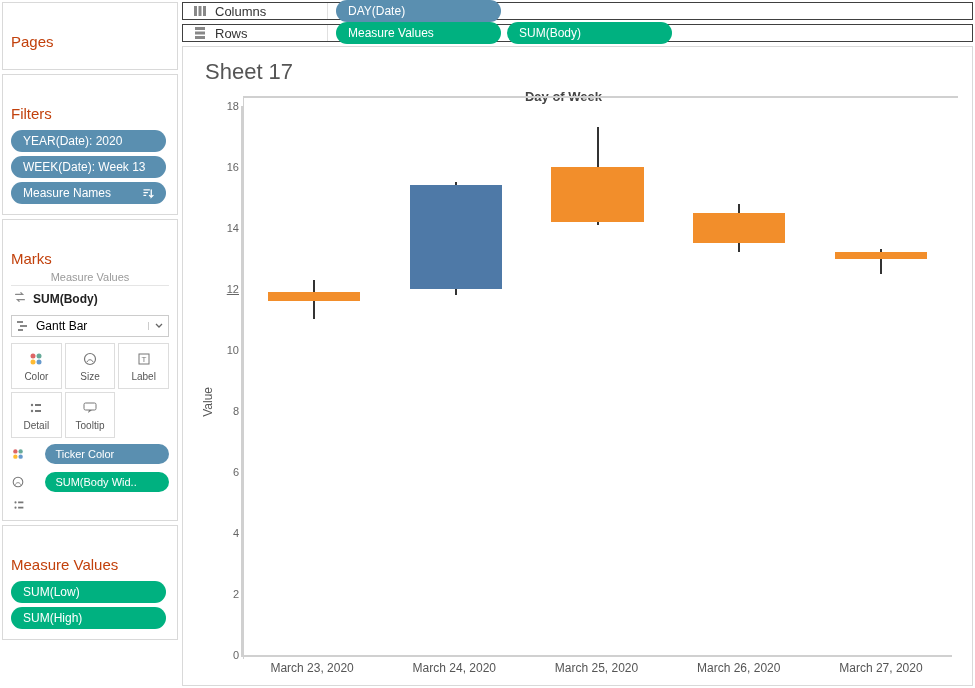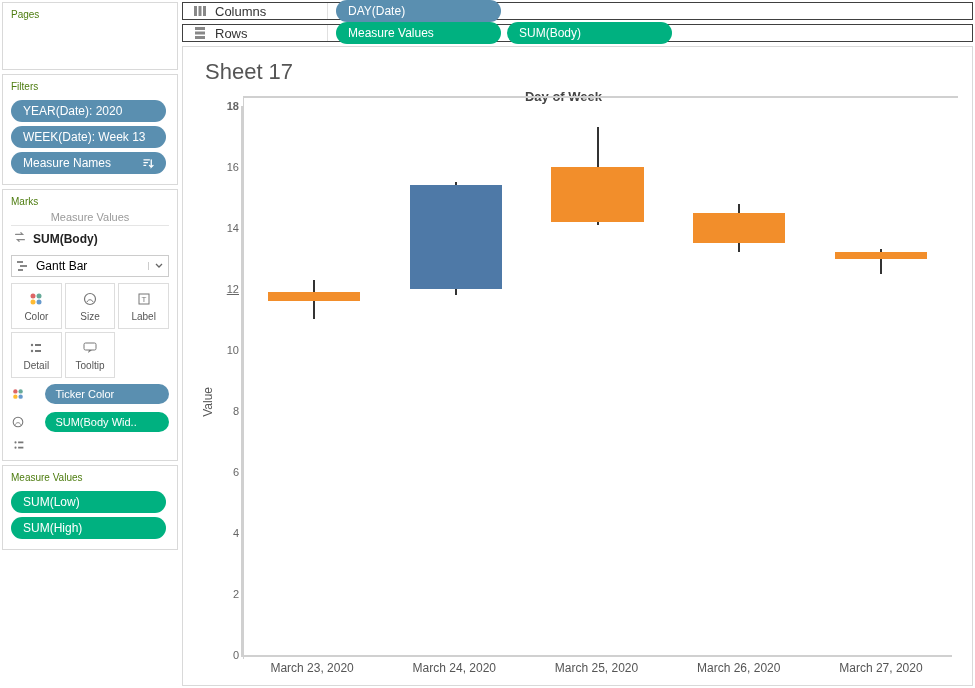--- a/index.html
+++ b/index.html
@@ -1,19 +1,19 @@
 <!DOCTYPE html>
 <html><head>
 <meta charset="utf-8">
 <style>
   * { box-sizing: border-box; margin: 0; padding: 0; font-family: Arial, Helvetica, sans-serif; }
   body { background: #fff; width: 975px; height: 688px; overflow: hidden; display: flex; }
   .sidebar { width: 180px; display: flex; flex-direction: column; gap: 4px; padding: 2px; }
   .panel { border: 1px solid #d9d9d9; background: #fff; padding: 6px 8px 8px 8px; }
-  .panel-title { font-size: 10px; color: #4d7c0f; margin-bottom: 6px; font-weight: 400; }
+  .panel-title { font-size: 15px; color: #c2410c; margin-bottom: 6px; font-weight: 400; margin-top: 24px; }
   .pill { display: inline-flex; align-items: center; height: 22px; padding: 0 12px; border-radius: 11px; font-size: 12px; color: #fff; margin: 2px 0; white-space: nowrap; overflow: hidden; cursor: pointer; }
   .pill.blue { background: #5a8fb0; }
   .pill.green { background: #00b180; }
   .pill .sort-icon { margin-left: auto; padding-left: 6px; display: inline-flex; }
   .pill-row { display: flex; flex-direction: column; }
   .pill-row .pill { width: 155px; justify-content: flex-start; position: relative; }
   .marks-sub { font-size: 11px; color: #9a9a9a; text-align: center; margin-top: -2px; margin-bottom: 2px; overflow: hidden; }
   .marks-active { font-size: 12px; font-weight: bold; color: #222; display:flex; align-items:center; gap:6px; padding:4px 2px; border-top:1px solid #e5e5e5;}
   .marks-active .swap-icon svg { width:14px; height:14px; }
   .mark-type { display:flex; align-items:center; border:1px solid #ccc; margin:4px 0 6px 0; height:22px; font-size:12px; }
@@ -241,21 +241,21 @@
           <div class="col-sep" style="left:0;"></div>
         <div class="ytick" style="bottom: 0%;">0</div>
             <div class="ytick" style="bottom: 11.1111%;">2</div>
             <div class="ytick" style="bottom: 22.2222%;">4</div>
             <div class="ytick" style="bottom: 33.3333%;">6</div>
             <div class="ytick" style="bottom: 44.4444%;">8</div>
             <div class="ytick" style="bottom: 55.5556%;">10</div>
             <div class="ytick" style="bottom: 66.6667%; text-decoration: underline;">12</div>
             <div class="ytick" style="bottom: 77.7778%;">14</div>
             <div class="ytick" style="bottom: 88.8889%;">16</div>
-            <div class="ytick" style="bottom: 100%; font-weight: bold;">18</div>
+            <div class="ytick" style="bottom: 100%;">18</div>
             <div class="whisker" style="left: calc(10% - 1px); top: 31.6667%; height: 7.22222%;"></div>
             <div class="mark-rect" style="left: 3.5%; width: 13%; top: 33.8889%; height: 1.66667%; background: rgb(242, 142, 43);"></div>
             <div class="whisker" style="left: calc(30% - 1px); top: 13.8889%; height: 20.5556%;"></div>
             <div class="mark-rect" style="left: 23.5%; width: 13%; top: 14.4444%; height: 18.8889%; background: rgb(78, 121, 167);"></div>
             <div class="whisker" style="left: calc(50% - 1px); top: 3.88889%; height: 17.7778%;"></div>
             <div class="mark-rect" style="left: 43.5%; width: 13%; top: 11.1111%; height: 10%; background: rgb(242, 142, 43);"></div>
             <div class="whisker" style="left: calc(70% - 1px); top: 17.7778%; height: 8.88889%;"></div>
             <div class="mark-rect" style="left: 63.5%; width: 13%; top: 19.4444%; height: 5.55556%; background: rgb(242, 142, 43);"></div>
             <div class="whisker" style="left: calc(90% - 1px); top: 26.1111%; height: 4.44444%;"></div>
             <div class="mark-rect" style="left: 83.5%; width: 13%; top: 26.6667%; height: 1.2%; background: rgb(242, 142, 43);"></div>

